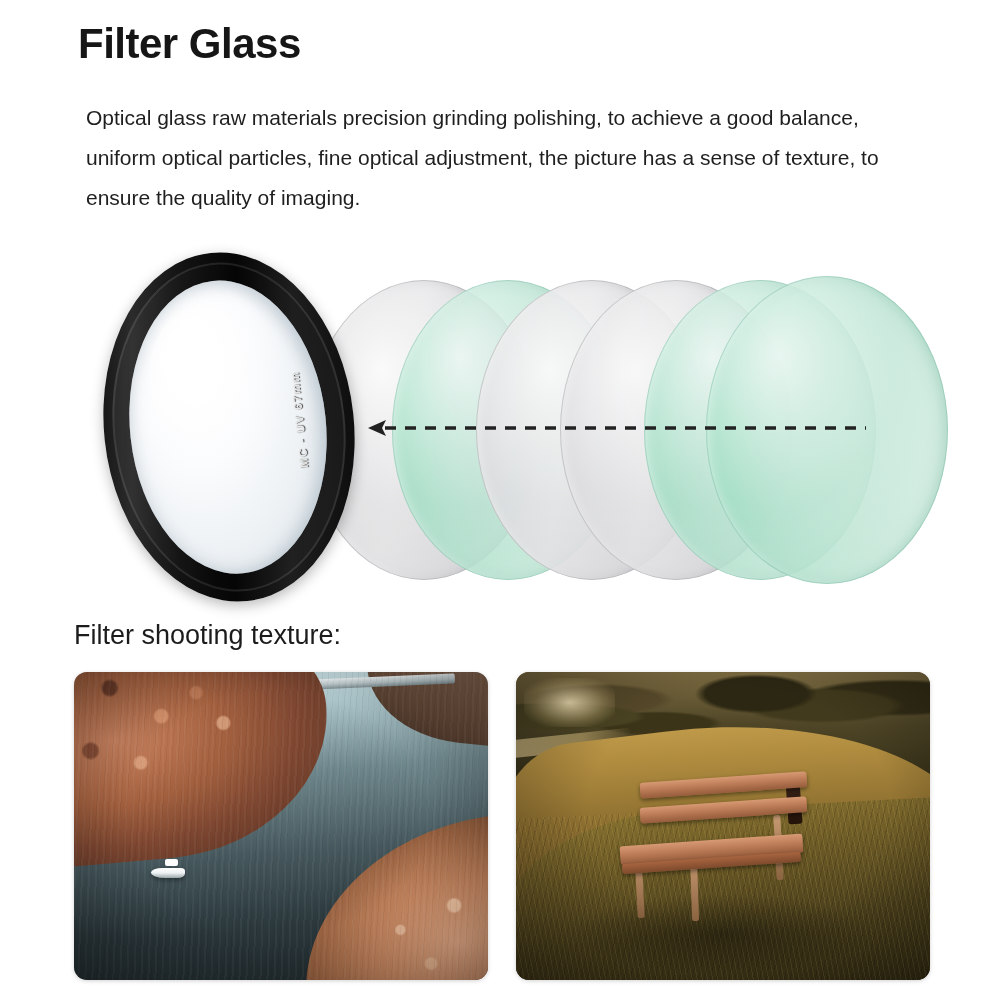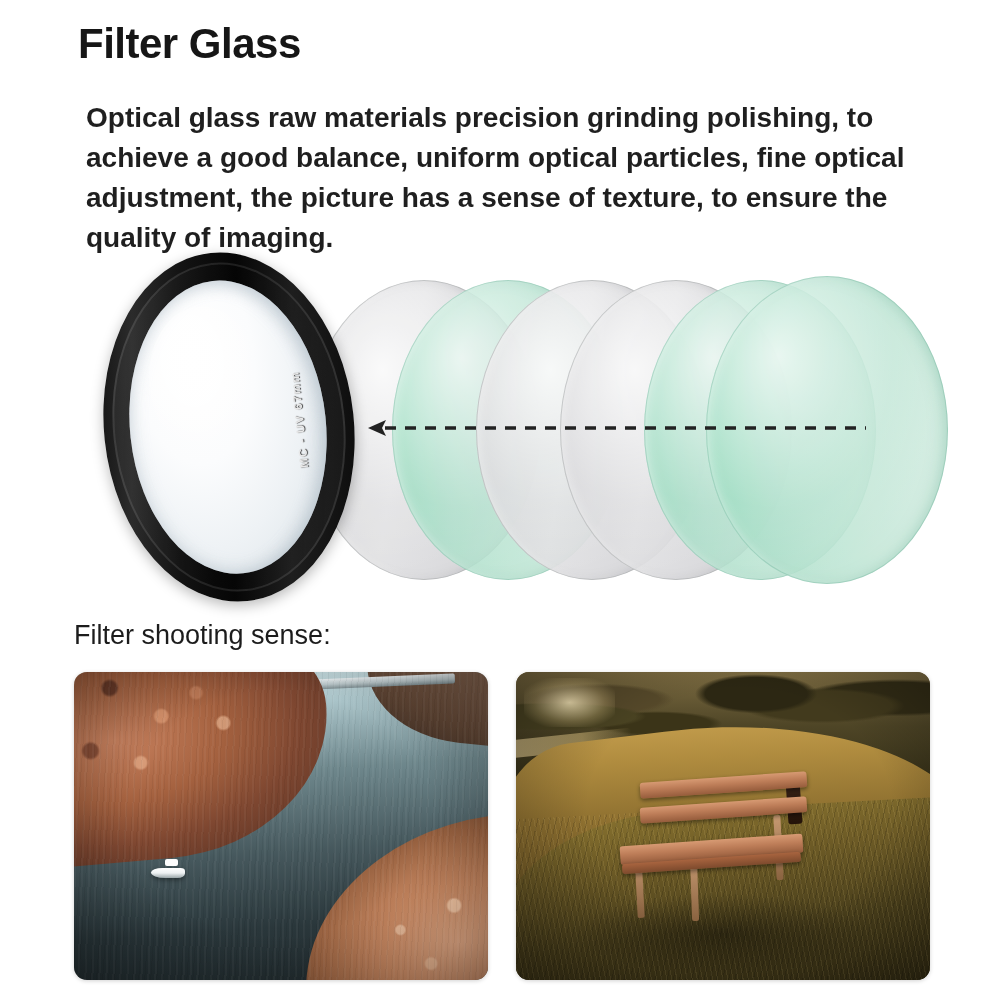--- a/index.html
+++ b/index.html
@@ -25,24 +25,24 @@
     font-weight: bold;
     letter-spacing: -0.5px;
     color: #161616;
     line-height: 1.05;
   }
   #page-description {
     position: absolute;
     left: 86px;
     top: 98px;
     width: 830px;
-    font-size: 28px;
+    font-size: 21px;
     line-height: 40px;
     color: #1f1f1f;
-    font-weight: 700;
+    font-weight: 400;
   }
 
   
   #hero {
     position: absolute;
     left: 0;
     top: 248px;
     width: 1000px;
     height: 360px;
   }
@@ -392,21 +392,21 @@
   <div id="filter-ring">
     <div id="ring-body"></div>
     <div id="ring-groove"></div>
     <div id="ring-glass">
       <div id="ring-glass-sheen"></div>
     </div>
     <div id="ring-engraving">MC - UV  67mm</div>
   </div>
 </div>
 
-<div id="effect-label">Filter shooting sense:</div>
+<div id="effect-label">Filter shooting texture:</div>
 
 <div class="photo-card" id="photo-river">
   <div class="photo-inner">
     <div id="river-water"></div>
     <div id="river-bank-far"></div>
     <div id="river-bridge"></div>
     <div id="river-bank-left">
       <div id="river-bank-left-texture"></div>
     </div>
     <div id="river-bank-right">

